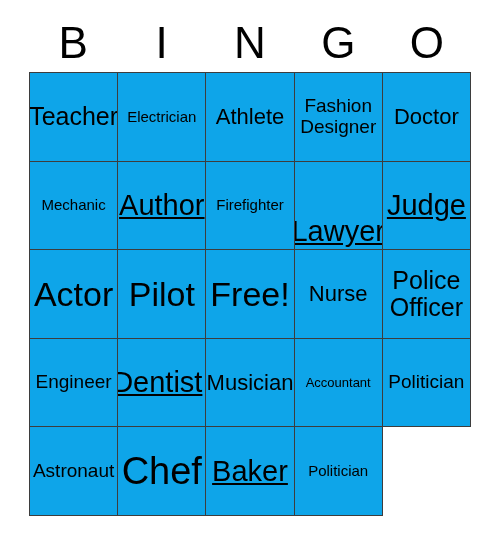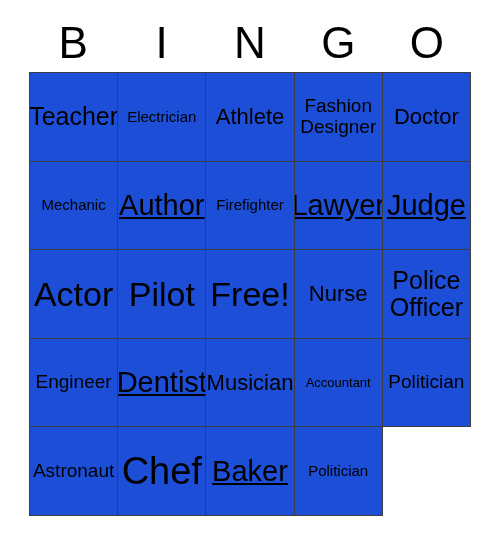--- a/index.html
+++ b/index.html
@@ -52,21 +52,21 @@
   .bingo-cell {
     border-right: 1.5px solid #3d3d3d;
     border-bottom: 1.5px solid #3d3d3d;
     box-sizing: border-box;
     display: flex;
     align-items: center;
     justify-content: center;
     text-align: center;
     padding: 2px 3px;
     overflow: hidden;
-    background: #1d4ed8;
+    background: #0ea5e9;
   }
   .cell-text {
     display: block;
     line-height: 1.08;
     font-family: "Liberation Sans", sans-serif;
     color: #000000;
     white-space: pre-line;
   }
 
   
@@ -112,21 +112,21 @@
 
     <div class="bingo-cell" style="border-color: rgb(61, 61, 61);">
         <span class="cell-text sz-s">Mechanic</span>
       </div>
     <div class="bingo-cell" style="border-color: rgb(61, 61, 61);">
         <span class="cell-text sz-xl">Author</span>
       </div>
     <div class="bingo-cell" style="border-color: rgb(61, 61, 61);">
         <span class="cell-text sz-s">Firefighter</span>
       </div>
-    <div class="bingo-cell" style="border-color: rgb(61, 61, 61);">
+    <div class="bingo-cell" style="border-color: rgb(61, 61, 61); align-items: flex-end;">
         <span class="cell-text sz-xl">Lawyer</span>
       </div>
     <div class="bingo-cell" style="border-color: rgb(61, 61, 61);">
         <span class="cell-text sz-xl">Judge</span>
       </div>
 
     <div class="bingo-cell" style="border-color: rgb(61, 61, 61);">
         <span class="cell-text sz-xxl">Actor</span>
       </div>
     <div class="bingo-cell" style="border-color: rgb(61, 61, 61);">
@@ -139,21 +139,21 @@
         <span class="cell-text sz-ml">Nurse</span>
       </div>
 
     <div class="bingo-cell" style="border-color: rgb(61, 61, 61);">
         <span class="cell-text sz-l">Police
 Officer</span>
       </div>
     <div class="bingo-cell" style="border-color: rgb(61, 61, 61);">
         <span class="cell-text sz-m">Engineer</span>
       </div>
-    <div class="bingo-cell" style="border-color: rgb(61, 61, 61);">
+    <div class="bingo-cell" style="border-color: rgb(61, 61, 61); justify-content: flex-end;">
         <span class="cell-text sz-xl">Dentist</span>
       </div>
     <div class="bingo-cell" style="border-color: rgb(61, 61, 61);">
         <span class="cell-text sz-ml">Musician</span>
       </div>
     <div class="bingo-cell" style="border-color: rgb(61, 61, 61);">
         <span class="cell-text sz-xs">Accountant</span>
       </div>
 
     <div class="bingo-cell" style="border-color: rgb(61, 61, 61);">

